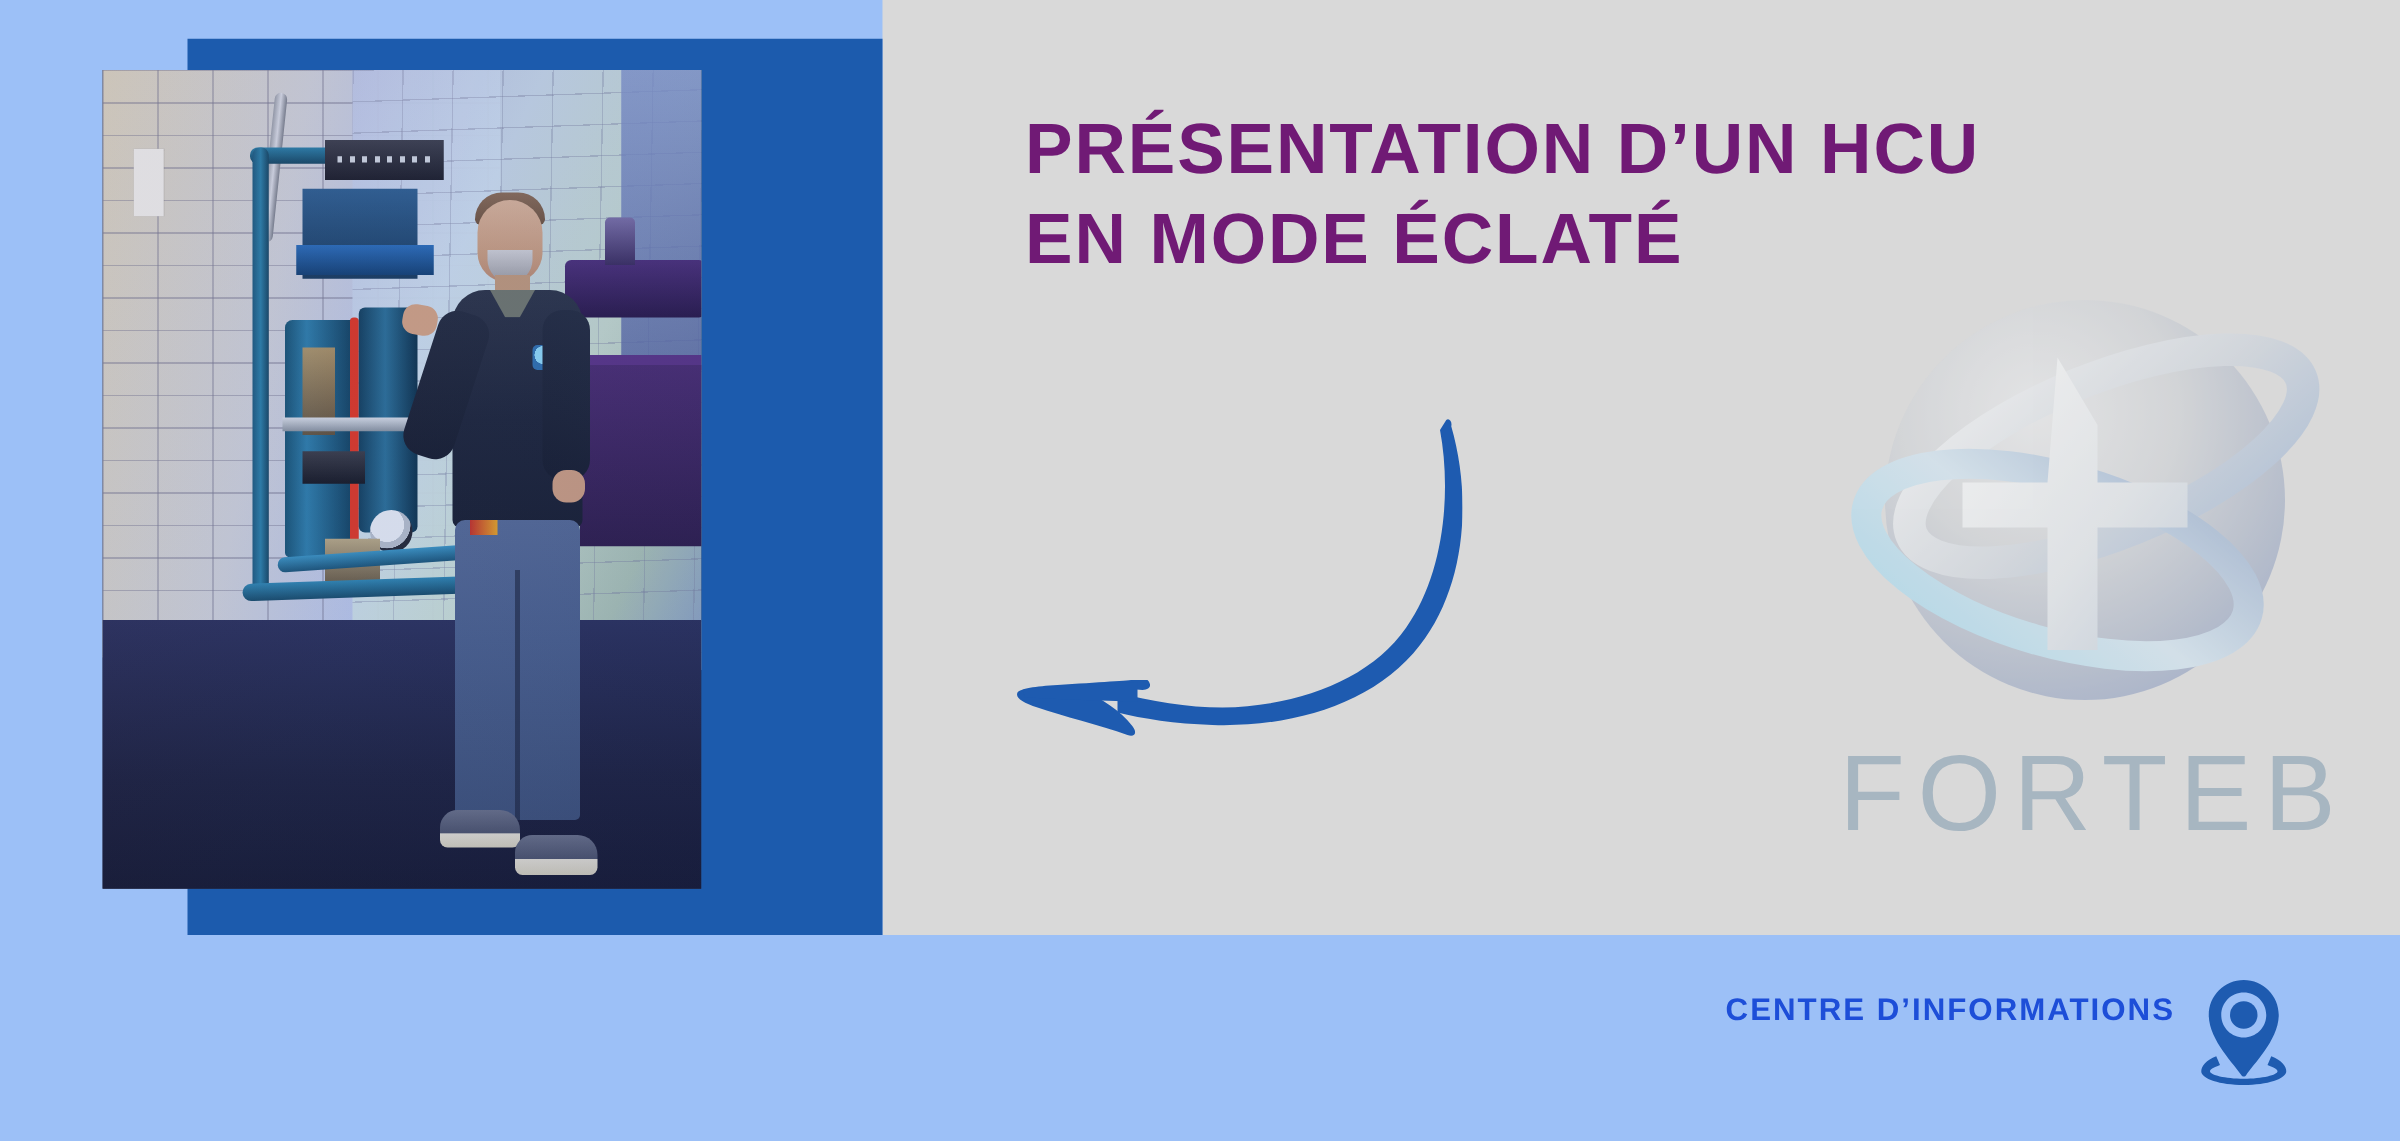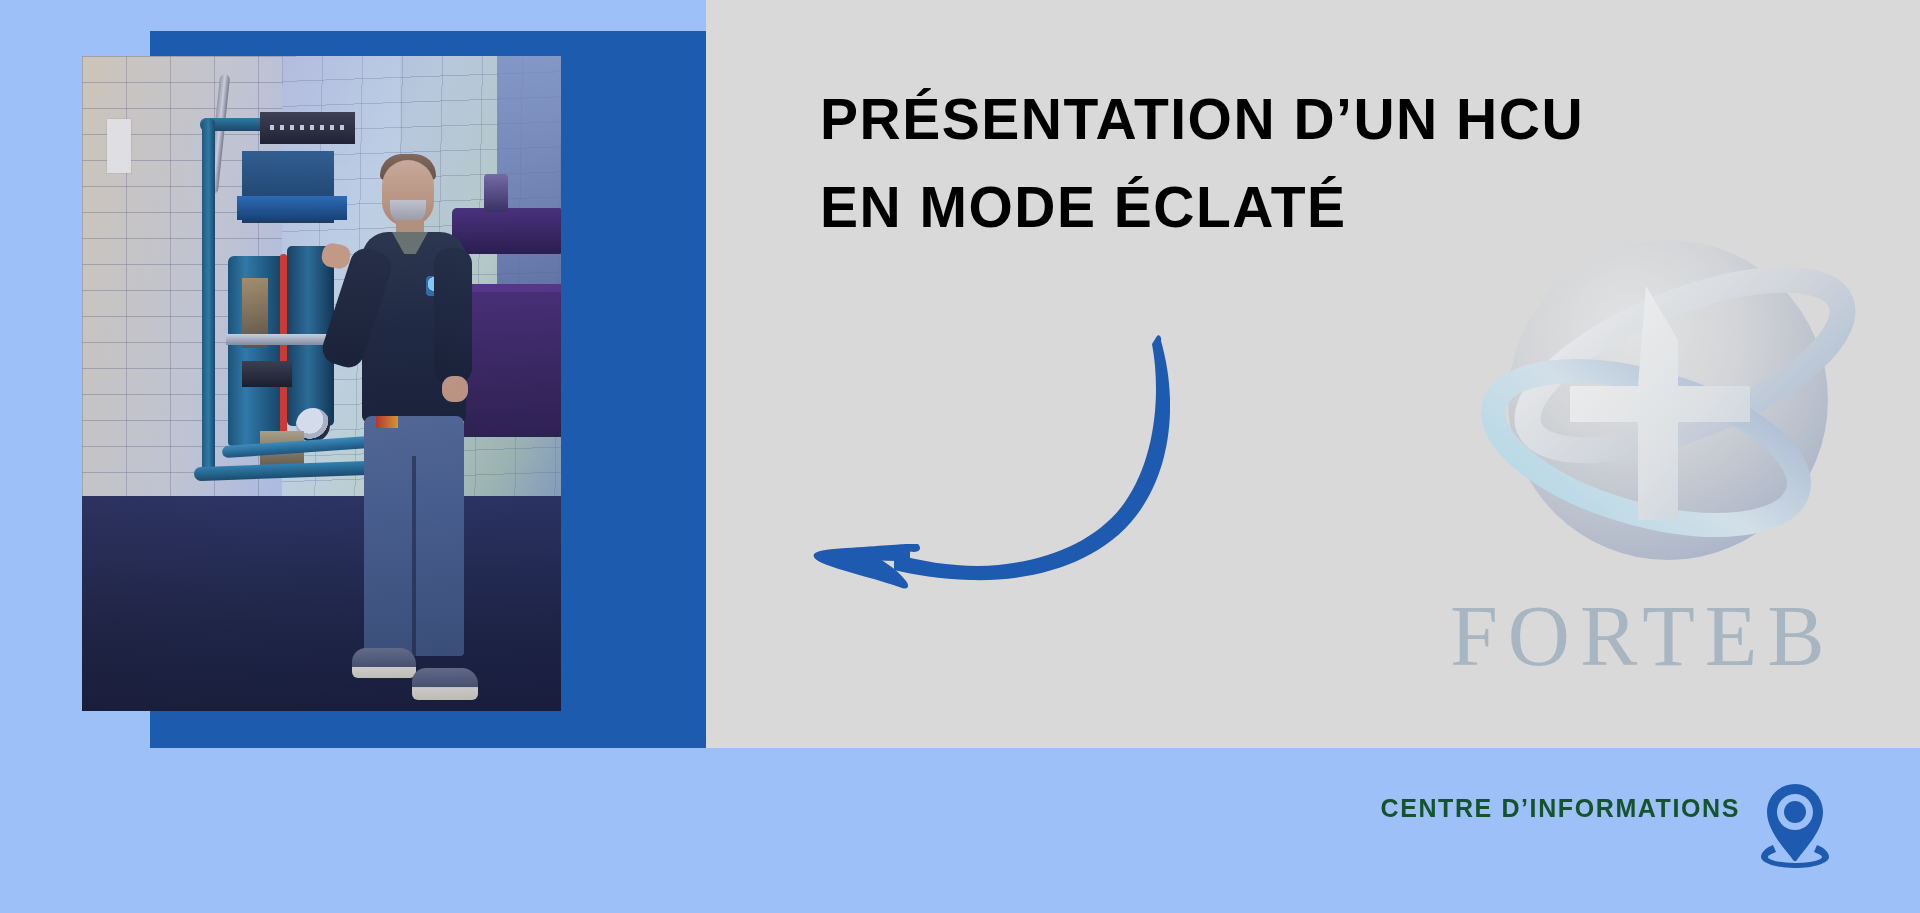--- a/index.html
+++ b/index.html
@@ -264,33 +264,33 @@
     background:linear-gradient(120deg, rgba(90,70,160,.10) 0%, rgba(60,90,200,.12) 55%, rgba(40,60,150,.18) 100%);
     pointer-events:none;
   }
 
   
   .headline {
     position:absolute;
     left:820px;
     top:88px;
     width:1080px;
-    color:#000000;
+    color:#701a75;
     font-weight:bold;
     letter-spacing:1.5px;
     line-height:1.12;
     text-align:left;
   }
   .headline .ln {
     display:block;
     font-size:57px;
     white-space:nowrap;
   }
   .headline .ln1 { margin-left:0; }
-  .headline .ln2 { margin-left:0; margin-top:24px; }
+  .headline .ln2 { margin-left:0; margin-top:8px; }
 
   
   .arrow {
     position:absolute;
     left:810px;
     top:330px;
     width:360px;
     height:260px;
   }
 
@@ -299,37 +299,37 @@
     position:absolute;
     left:1450px;
     top:190px;
     width:450px;
     height:500px;
   }
   .logo-mark { position:absolute; left:0; top:0; width:450px; height:420px; }
   .logo-word {
     position:absolute;
     left:0; top:396px; width:450px;
-    text-align:left;
+    text-align:center;
     font-size:86px;
     font-weight:300;
     letter-spacing:10px;
     color:#9fb0bd;
     opacity:.85;
-    font-family:Liberation Serif, serif;
+    font-family:Liberation Sans, sans-serif;
   }
 
   
   .footer-text {
     position:absolute;
     left:1180px;
     top:788px;
     width:560px;
     text-align:right;
-    color:#14532d;
+    color:#1d4ed8;
     font-weight:bold;
     font-size:25px;
     letter-spacing:1.6px;
     line-height:1.62;
   }
   .footer-text .fl { display:block; white-space:nowrap; }
   .pin-icon {
     position:absolute;
     left:1760px;
     top:782px;

